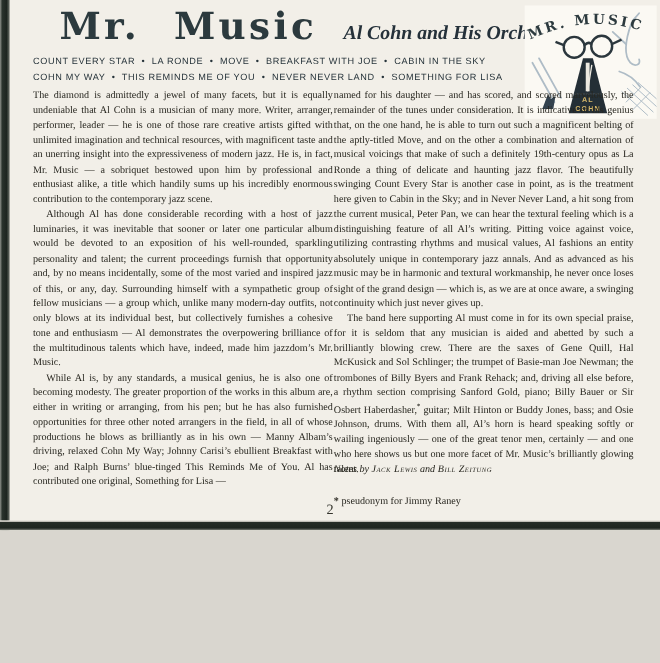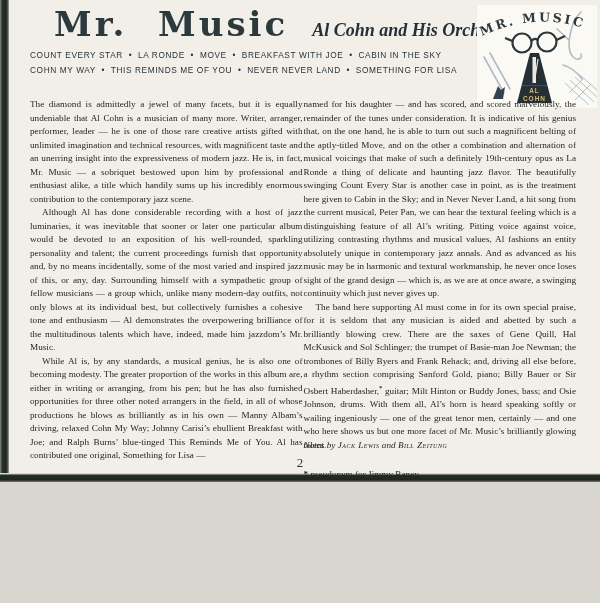--- a/index.html
+++ b/index.html
@@ -43,21 +43,21 @@
   }
   .sketch{stroke:var(--sketch-blue,#aebcc6);fill:none;stroke-width:1.6;stroke-linecap:round;}
   .hatch{stroke:var(--sketch-blue,#aebcc6);stroke-width:.9;}
   .glasses{stroke:#2b373d;fill:none;stroke-width:2.2;}
   .metro-body{fill:var(--metronome-dark,#242f36);}
   .metro-text{
     font-family:"Liberation Sans",sans-serif;font-weight:bold;font-size:6.5px;
     letter-spacing:1px;fill:var(--metronome-gold,#d8b96a);
   }
   .columns{
-    position:absolute;left:30px;top:98px;width:546px;height:496px;
+    position:absolute;left:30px;top:80px;width:546px;height:496px;
     display:flex;gap:1px;overflow:hidden;
   }
   .col{
     flex:1;min-width:0;font-size:9.2px;line-height:13.5px;
     color:var(--body-text,#27261f);text-align:justify;
     hyphens:auto;-webkit-hyphens:auto;
   }
   .para{margin:0;}
   .indent{text-indent:12px;}
   .it{}

